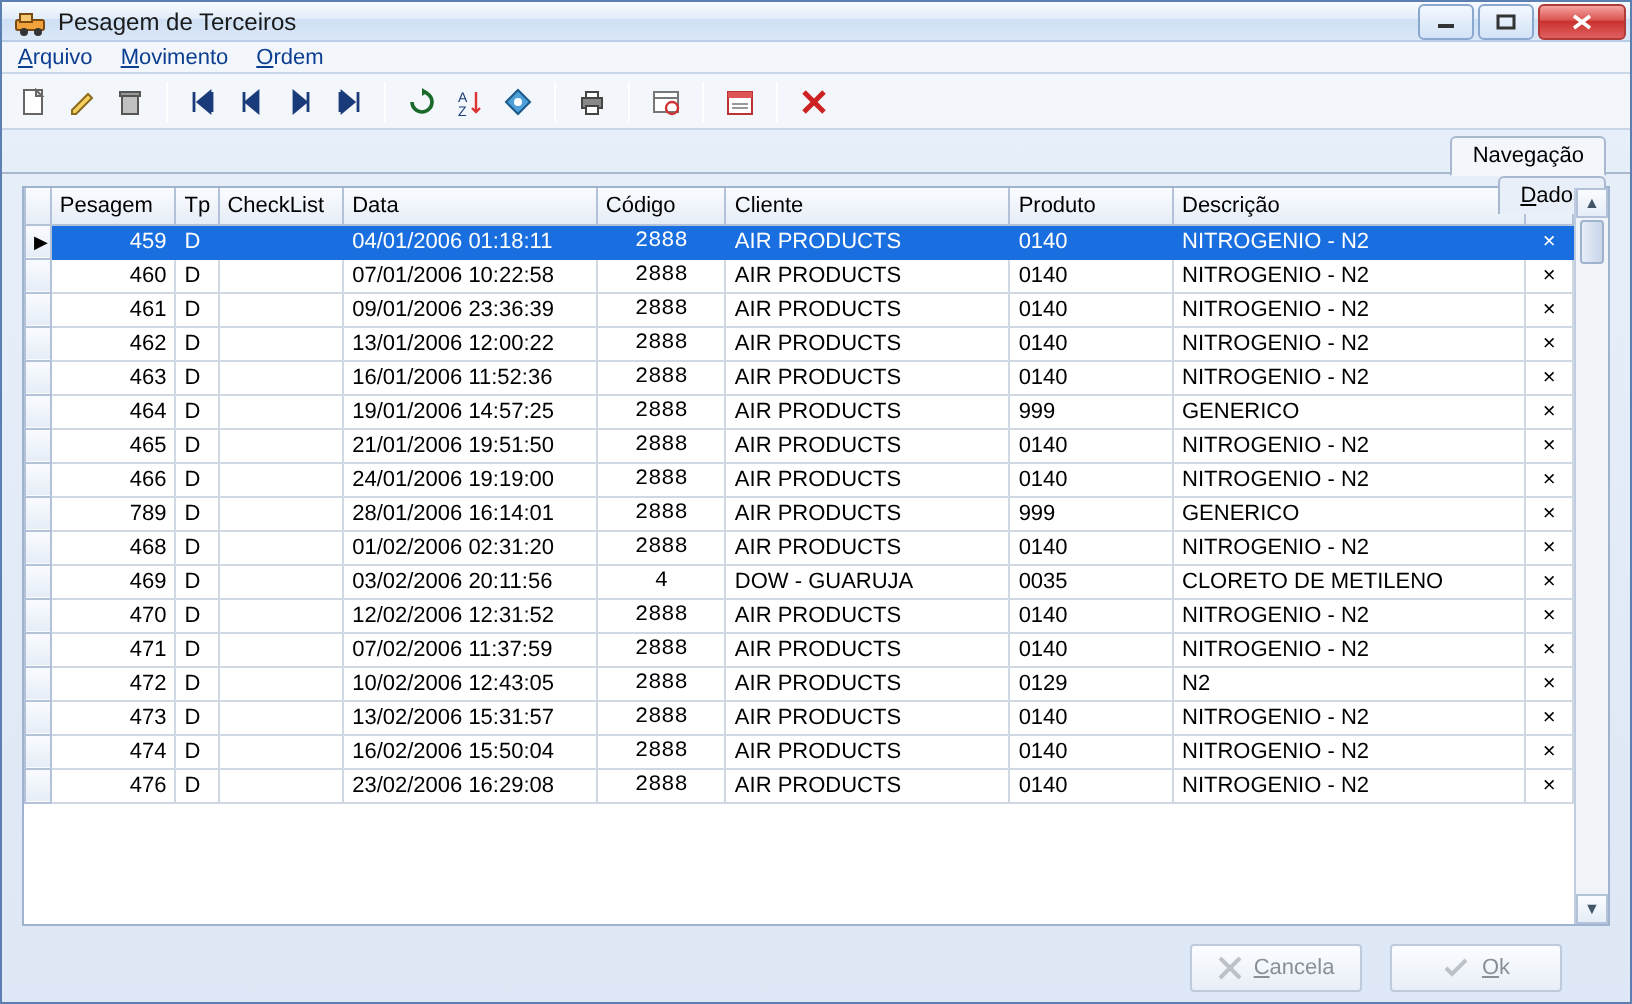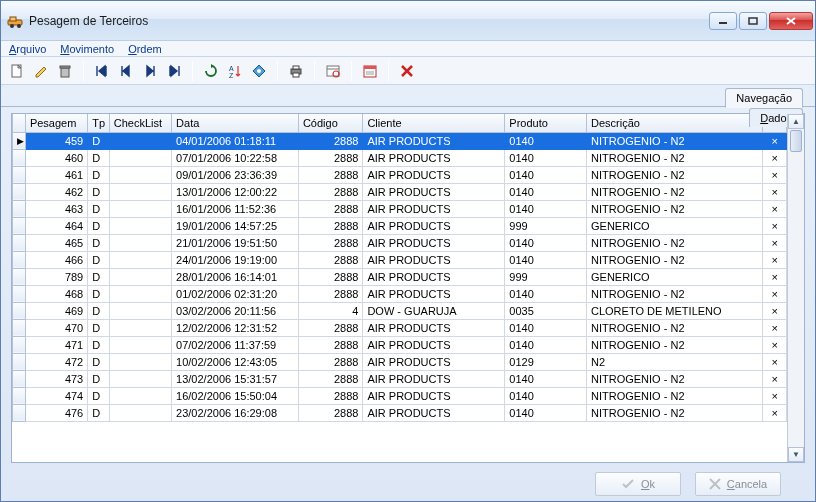--- a/index.html
+++ b/index.html
@@ -5,21 +5,21 @@
   * { box-sizing: border-box; }
   html, body { margin: 0; padding: 0; font-family: "Tahoma", "Segoe UI", sans-serif; font-size: 11px; background: #fff; }
   .window {
     width: 816px; height: 502px;
     background: linear-gradient(to bottom, #e8f0fa 0%, #dde7f5 100%);
     border: 1px solid #5a7fb0;
     display: flex; flex-direction: column;
     box-shadow: 0 0 8px rgba(0,0,0,0.3);
   }
   .titlebar {
-    height: 40px;
+    height: 20px;
     background: linear-gradient(to bottom, #f7fbff 0%, #e1ecf9 45%, #cfe0f4 46%, #d9e7f7 100%);
     display: flex; align-items: center;
     padding: 0 2px 0 6px;
     border-bottom: 1px solid #b8cde6;
   }
   .titlebar .app-icon { width: 16px; height: 16px; margin-right: 6px; display:inline-block; }
   .titlebar .title { color: #1a1a1a; font-size: 12px; flex: 1; }
   .win-controls { display: flex; gap: 2px; }
   .win-btn {
     width: 28px; height: 18px; border: 1px solid #8aa8cf; border-radius: 3px;
@@ -68,21 +68,21 @@
     color: #000; font-size: 11px; white-space: nowrap; overflow: hidden;
   }
   tbody td {
     border: 1px solid #d0d8e4; height: 17px; padding: 0 4px; font-size: 11px;
     white-space: nowrap; overflow: hidden; color: #000;
   }
   tbody tr.selected td { background: #1a6fe0; color: #fff; border-color:#1a6fe0; }
   tbody tr td.gutter { background: linear-gradient(to bottom,#fafcff,#e6edf7); border:1px solid #b3c2d8; width:12px; text-align:center; font-size:9px; color:#333;}
   tbody tr.selected td.gutter { background: linear-gradient(to bottom,#fafcff,#e6edf7); color:#000; }
   .col-pesagem { text-align: right; }
-  .col-codigo { text-align: right; }
+  .col-codigo { text-align: center; font-family: Liberation Mono, monospace; }
   .col-lb { text-align: center; }
   .vscroll { width: 17px; background: #f0f3f8; border-left:1px solid #c0cde0; position:relative;}
   .vscroll .thumb { position:absolute; top:16px; left:2px; right:2px; height:22px; background:linear-gradient(to right,#e6edf7,#c8d6ea); border:1px solid #9fb3cf; border-radius:2px;}
   .vscroll .arrow { position:absolute; left:0; right:0; height:15px; background:linear-gradient(to bottom,#fafcff,#e6edf7); border:1px solid #b3c2d8; display:flex;align-items:center;justify-content:center;font-size:8px;color:#456;}
   .vscroll .arrow.up{top:0;} .vscroll .arrow.down{bottom:0;}
   .button-bar {
     height: 34px; display: flex; align-items: center; justify-content: flex-end;
     gap: 14px; padding: 0 34px;
   }
   .dlg-btn {
@@ -474,27 +474,27 @@
     </div>
     <div class="vscroll">
       <div class="arrow up">▲</div>
       <div class="thumb"></div>
       <div class="arrow down">▼</div>
     </div>
   </div>
 
   <div class="button-bar">
     <div class="dlg-btn">
-      <svg width="14" height="12">
-          <path d="M2 6 L5 9 L12 2" fill="none" stroke="#8a8f97" stroke-width="2"></path>
-        </svg>
-      <span><u>O</u><span></span>k</span>
-    </div>
-    <div class="dlg-btn">
       <svg width="12" height="12">
           <line x1="1" y1="1" x2="11" y2="11" stroke="#8a8f97" stroke-width="2"></line>
           <line x1="11" y1="1" x2="1" y2="11" stroke="#8a8f97" stroke-width="2"></line>
         </svg>
       <span><u>C</u>ancela</span>
     </div>
+    <div class="dlg-btn">
+      <svg width="14" height="12">
+          <path d="M2 6 L5 9 L12 2" fill="none" stroke="#8a8f97" stroke-width="2"></path>
+        </svg>
+      <span><u>O</u><span></span>k</span>
+    </div>
   </div>
 
 </div>
 
 </body></html>

